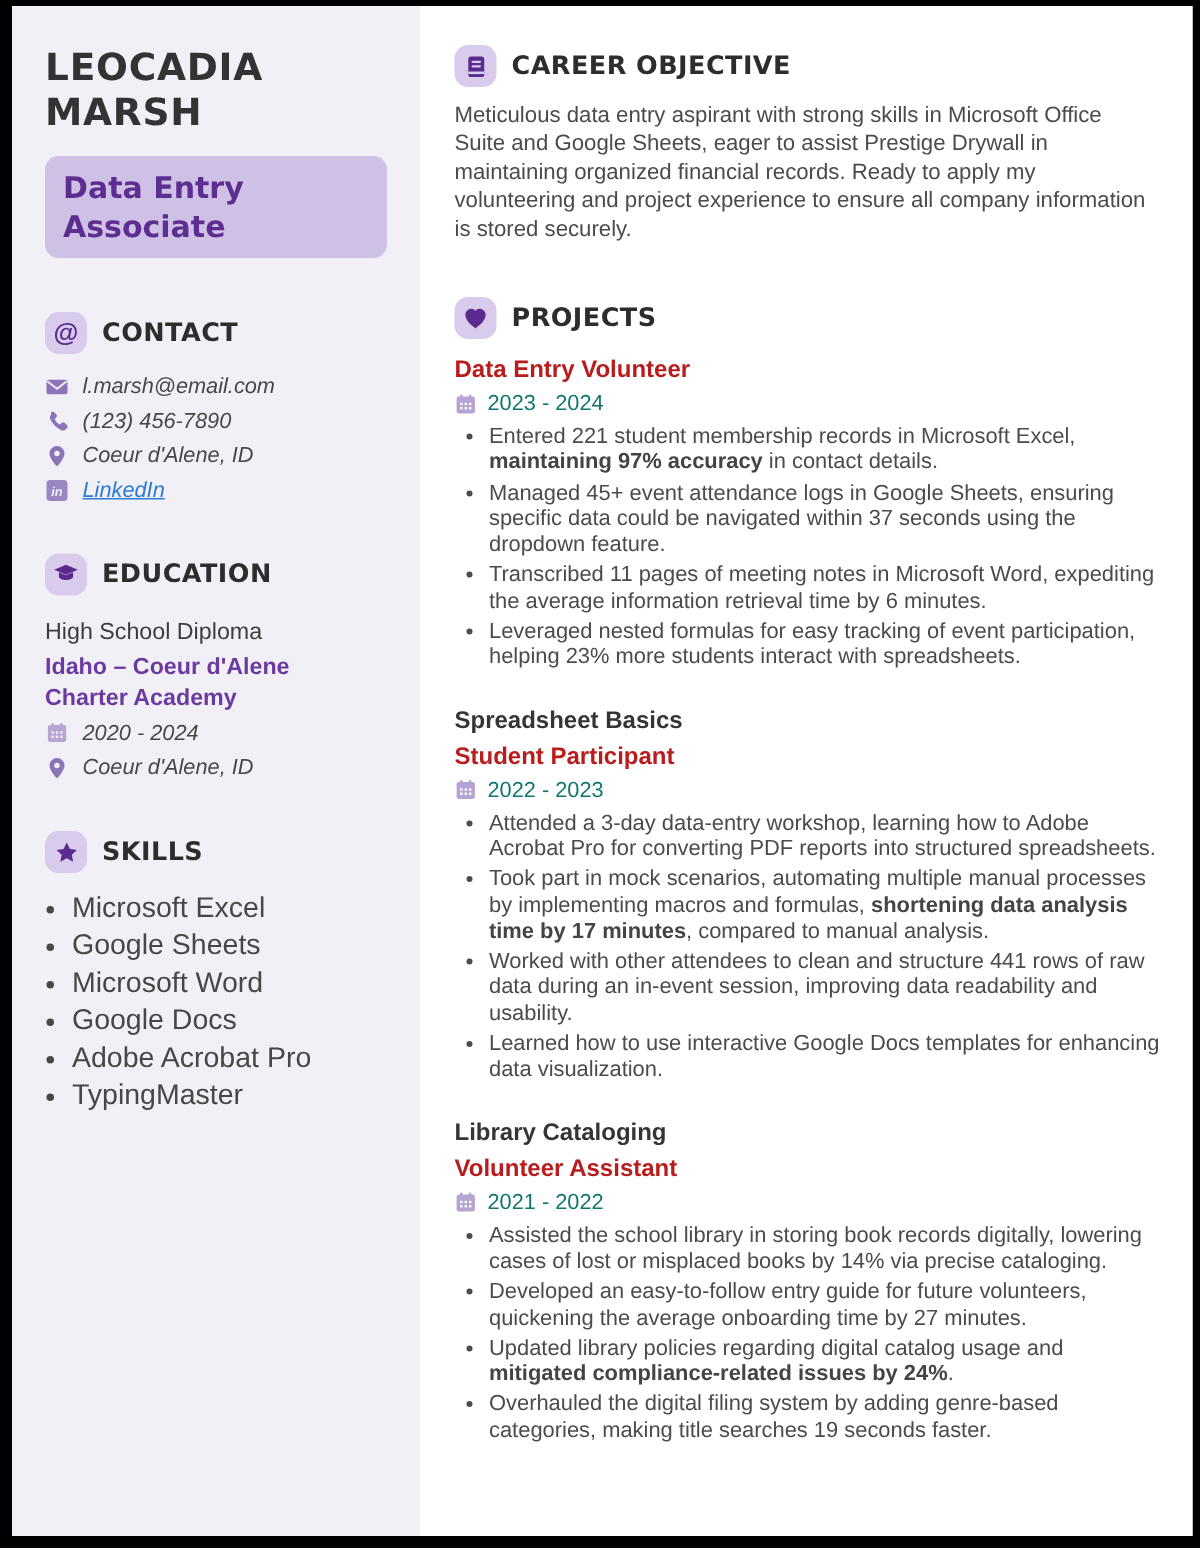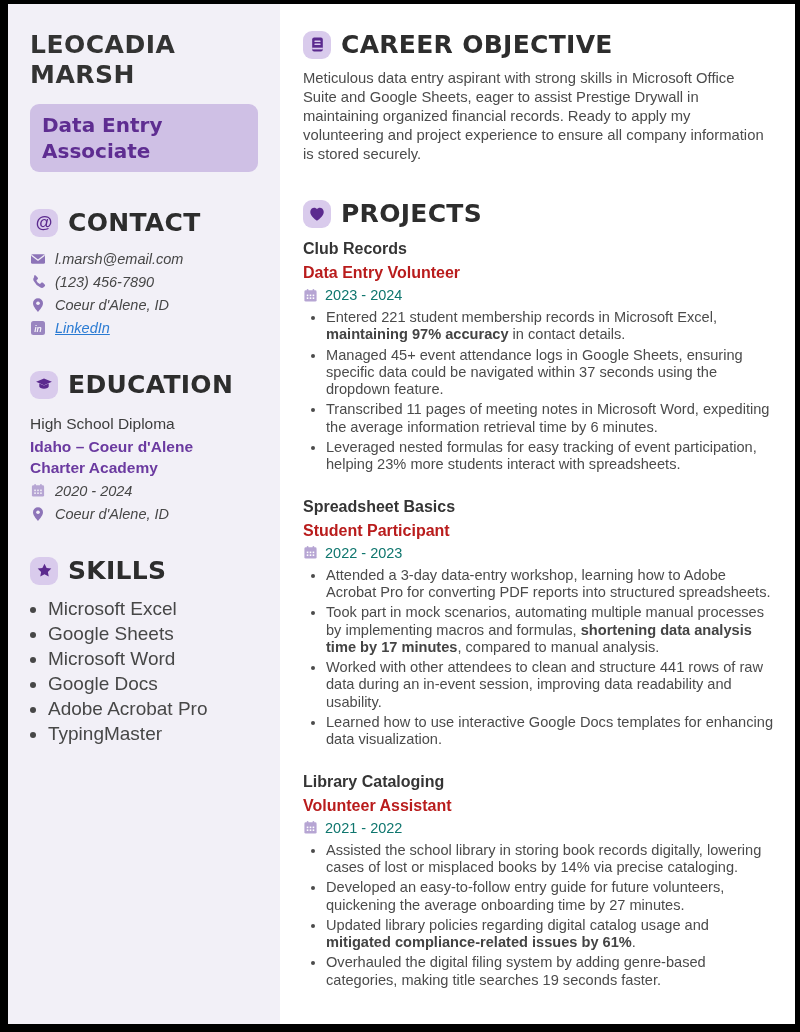--- a/index.html
+++ b/index.html
@@ -35,21 +35,21 @@
   }
   .sec-head { display:flex; align-items:center; gap:10px; margin-bottom:14px; }
   .badge {
     width:28px; height:28px; border-radius:9px;
     background:#d9cbec; color:#5b2a8e;
     display:flex; align-items:center; justify-content:center;
     font-weight:700; font-size:17px; flex:0 0 28px;
   }
   .sec-title {
     font-family:"DejaVu Sans", sans-serif;
-    font-weight:800; font-size:25px; color:#2d2d2d; letter-spacing:.3px;
+    font-weight:800; font-size:17px; color:#2d2d2d; letter-spacing:.3px;
   }
   .side-row { display:flex; gap:9px; margin-bottom:7px; color:#474747; font-size:14.5px;font-style:italic; }
   .side-row svg { flex:0 0 16px; }
   .link { color:#2b7bd3; text-decoration:underline; }
   .side-section { margin-bottom:34px; }
   .edu-degree { font-size:15.5px; color:#3d3d3d; line-height:21px; margin-bottom:2px; }
   .edu-school { font-size:15.5px; font-weight:700; color:#6b3aa0; line-height:21px; margin-bottom:5px; width:215px; }
   .skills-list { list-style:disc; padding-left:18px; color:#474747; }
   .skills-list li { font-size:19px; line-height:20px; margin-bottom:5px; }
   
@@ -191,21 +191,20 @@
       <div class="sec-head">
         <span class="badge">
           <svg width="18" height="18" viewBox="0 0 16 16">
               <path d="M8 14S2 10.3 2 6.2C2 3.9 3.8 2.5 5.5 2.5c1 0 2 .5 2.5 1.3.5-.8 1.5-1.3 2.5-1.3C12.2 2.5 14 3.9 14 6.2 14 10.3 8 14 8 14z" fill="#5b2a8e"></path>
             </svg>
         </span>
         <span class="sec-title">PROJECTS</span>
       </div>
       <div>
   <section class="project">
-    <h3 class="proj-name">Club Records</h3>
     <h4 class="proj-role">Data Entry Volunteer</h4>
     <div class="dates">
       <svg width="15" height="15" viewBox="0 0 16 16">
                 <rect x="1.5" y="2.5" width="13" height="12" rx="1.5" fill="#b6a5d3"></rect>
                 <rect x="4" y="1" width="1.8" height="3" rx="0.9" fill="#b6a5d3"></rect>
                 <rect x="10.2" y="1" width="1.8" height="3" rx="0.9" fill="#b6a5d3"></rect>
                 <g fill="#ffffff">
                   <rect x="4" y="7" width="1.7" height="1.7"></rect>
                   <rect x="7.15" y="7" width="1.7" height="1.7"></rect>
                   <rect x="10.3" y="7" width="1.7" height="1.7"></rect>
@@ -266,21 +265,21 @@
                   <rect x="4" y="10" width="1.7" height="1.7"></rect>
                   <rect x="7.15" y="10" width="1.7" height="1.7"></rect>
                   <rect x="10.3" y="10" width="1.7" height="1.7"></rect>
                 </g>
               </svg>
       <span>2021 - 2022</span>
     </div>
     <ul class="bullets">
               <li><span>Assisted the school library in storing book records digitally, lowering cases of lost or misplaced books by 14% via precise cataloging.</span></li>
               <li><span>Developed an easy-to-follow entry guide for future volunteers, quickening the average onboarding time by 27 minutes.</span></li>
-              <li><span>Updated library policies regarding digital catalog usage and </span><span class="b">mitigated compliance-related issues by 61%</span><span>.</span></li>
+              <li><span>Updated library policies regarding digital catalog usage and </span><span class="b">mitigated compliance-related issues by 24%</span><span>.</span></li>
               <li><span>Overhauled the digital filing system by adding genre-based categories, making title searches 19 seconds faster.</span></li>
             </ul>
   </section>
 </div>
     </section>
 
   </main>
 </div>
 
 </body></html>

